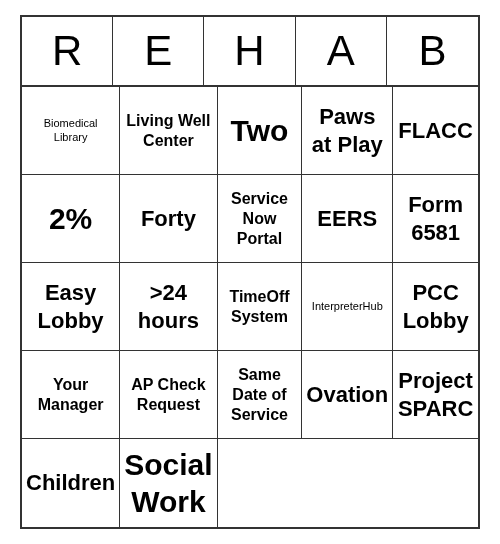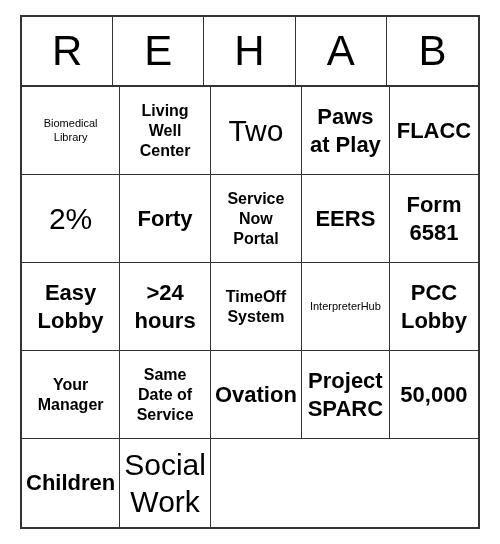--- a/index.html
+++ b/index.html
@@ -68,21 +68,21 @@
       border-bottom: none;
     }
 
     .bingo-cell.large-text {
       font-size: 22px;
       font-weight: bold;
     }
 
     .bingo-cell.xlarge-text {
       font-size: 30px;
-      font-weight: normal;
+      font-weight: bold;
     }
 
     .bingo-cell.medium-text {
       font-size: 16px;
       font-weight: bold;
     }
 
     .bingo-cell.small-text {
       font-size: 11px;
     }
@@ -108,20 +108,20 @@
       <div class="bingo-cell large-text">Forty</div>
       <div class="bingo-cell medium-text">Service Now Portal</div>
       <div class="bingo-cell large-text">EERS</div>
       <div class="bingo-cell large-text">Form 6581</div>
       <div class="bingo-cell large-text">Easy Lobby</div>
       <div class="bingo-cell large-text">&gt;24 hours</div>
       <div class="bingo-cell medium-text">TimeOff System</div>
       <div class="bingo-cell small-text">InterpreterHub</div>
       <div class="bingo-cell large-text">PCC Lobby</div>
       <div class="bingo-cell medium-text">Your Manager</div>
+      <div class="bingo-cell medium-text">AP Check Request</div>
       <div class="bingo-cell medium-text">Same Date of Service</div>
       <div class="bingo-cell large-text">Ovation</div>
       <div class="bingo-cell large-text">Project SPARC</div>
-      <div class="bingo-cell large-text">50,000</div>
       <div class="bingo-cell large-text">Children</div>
       <div class="bingo-cell xlarge-text">Social Work</div>
     </div>
 </div>
 
 </body></html>

